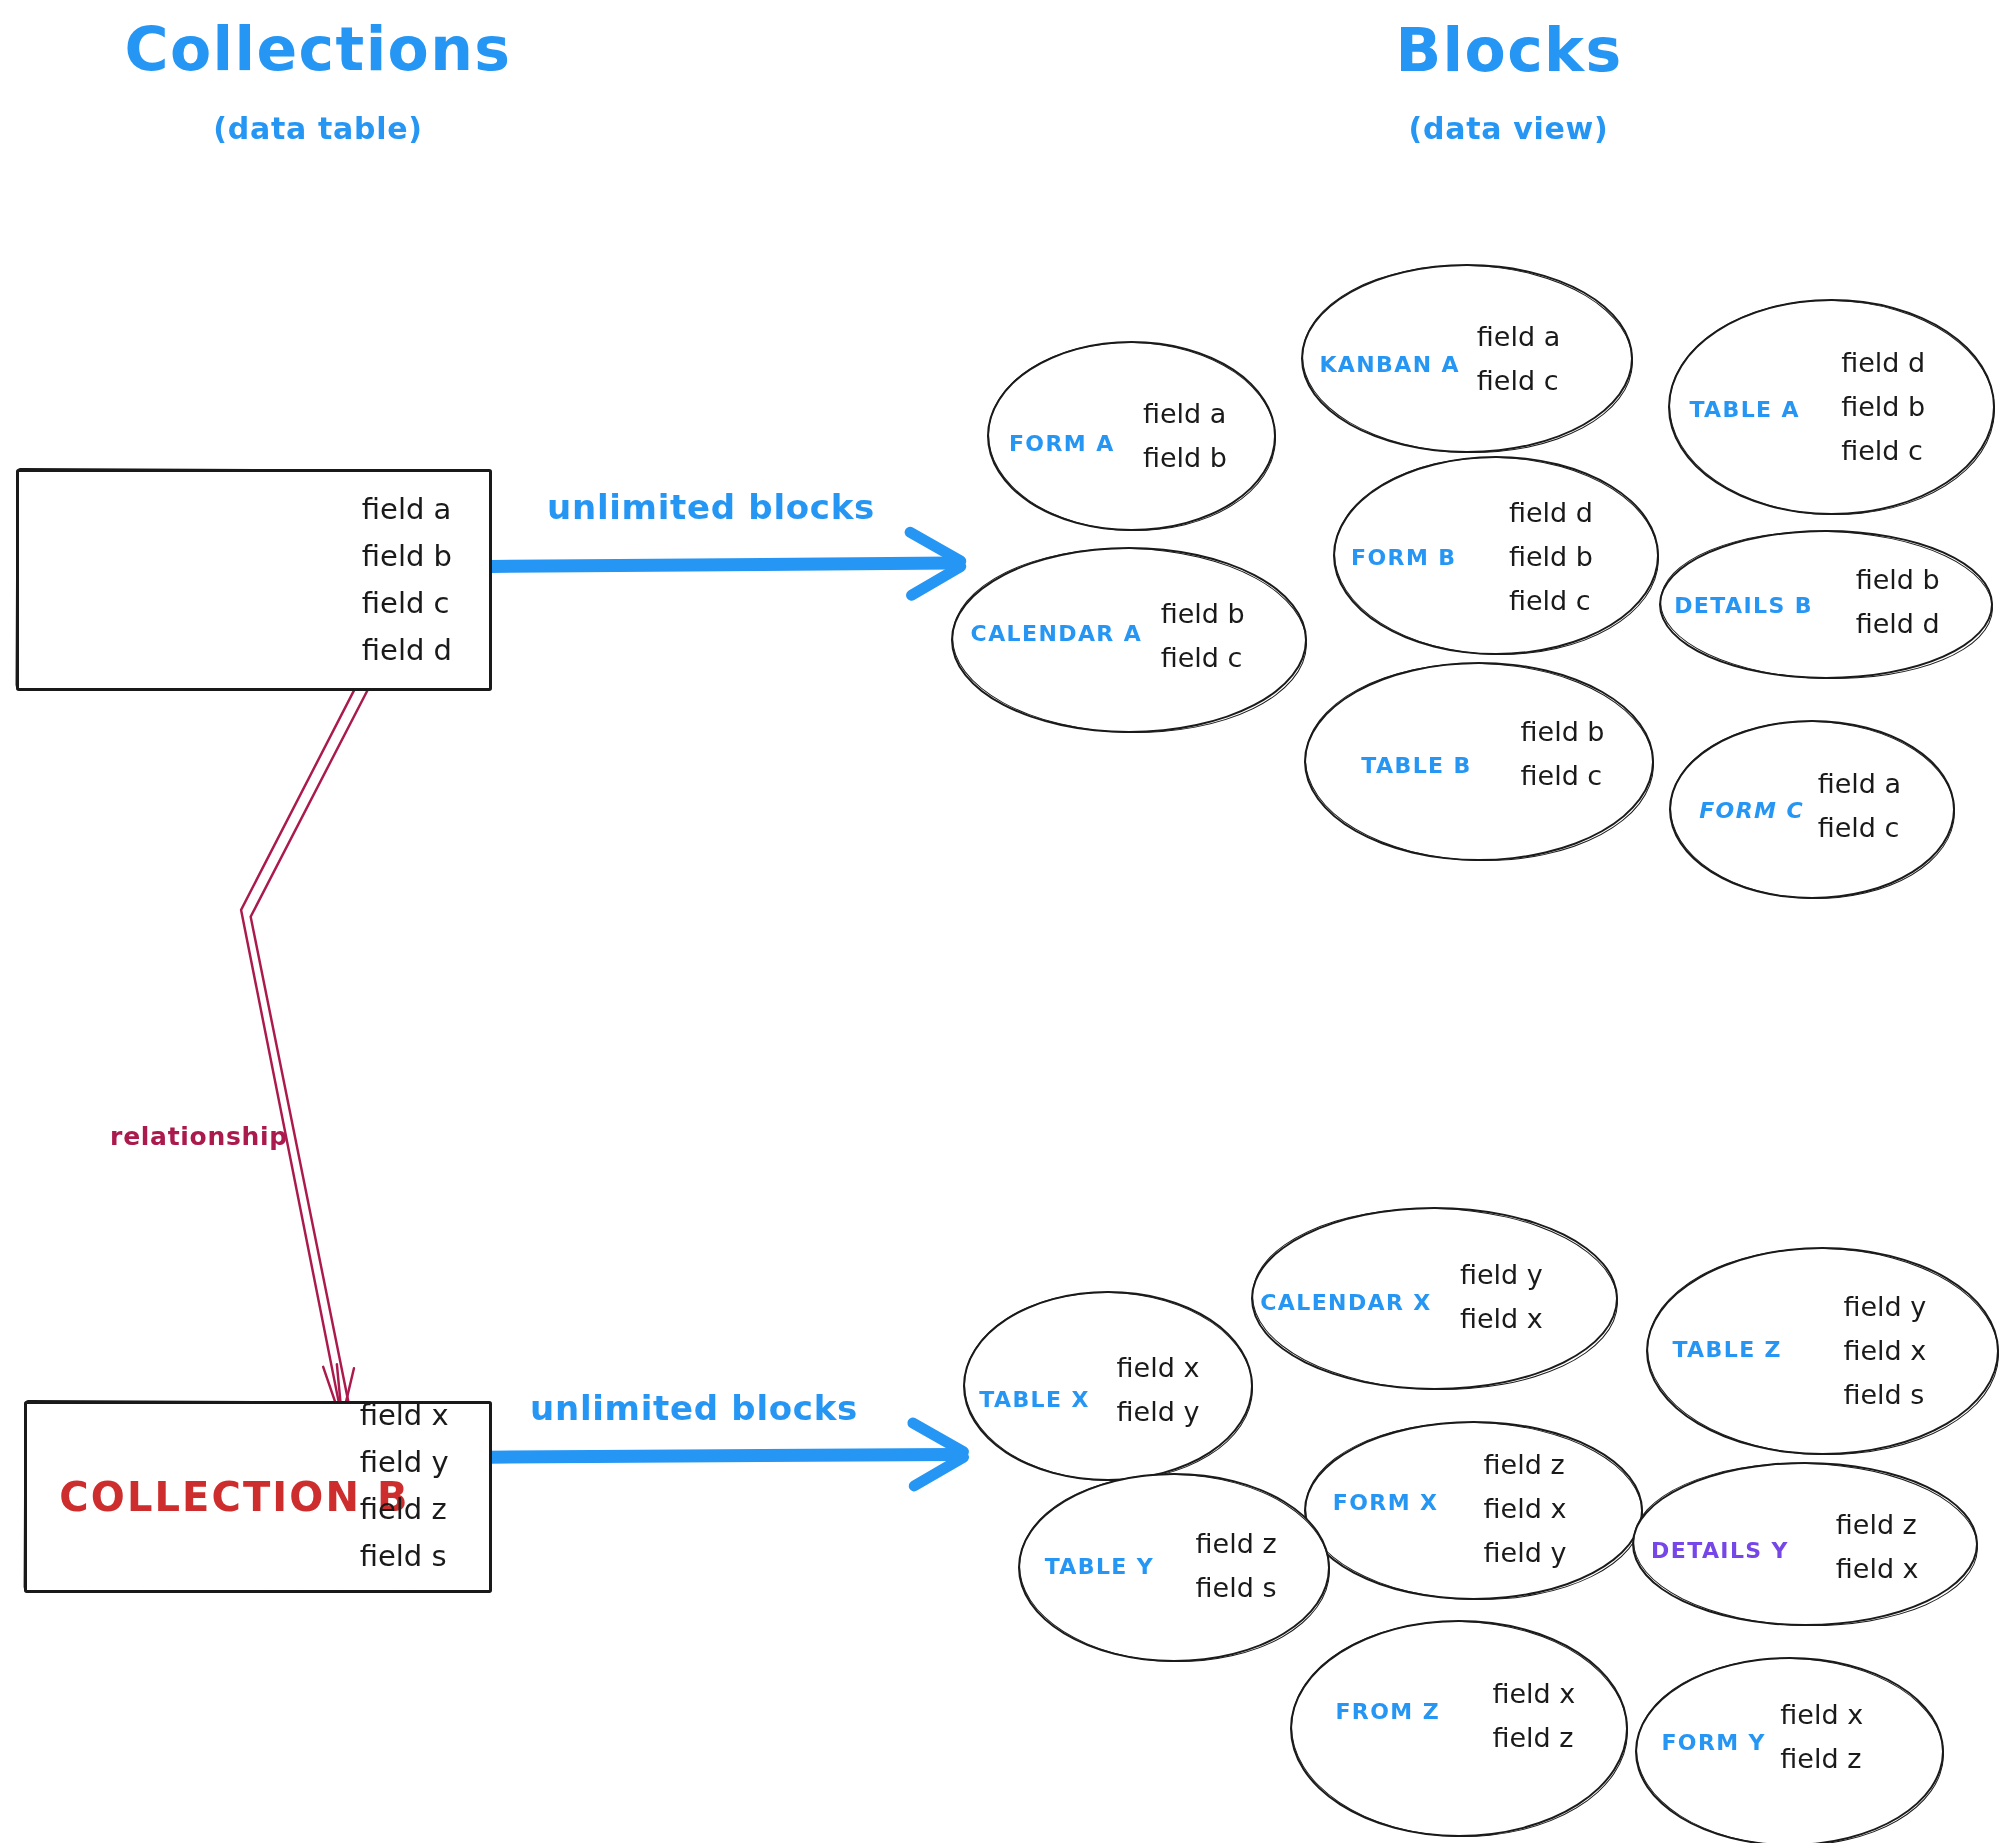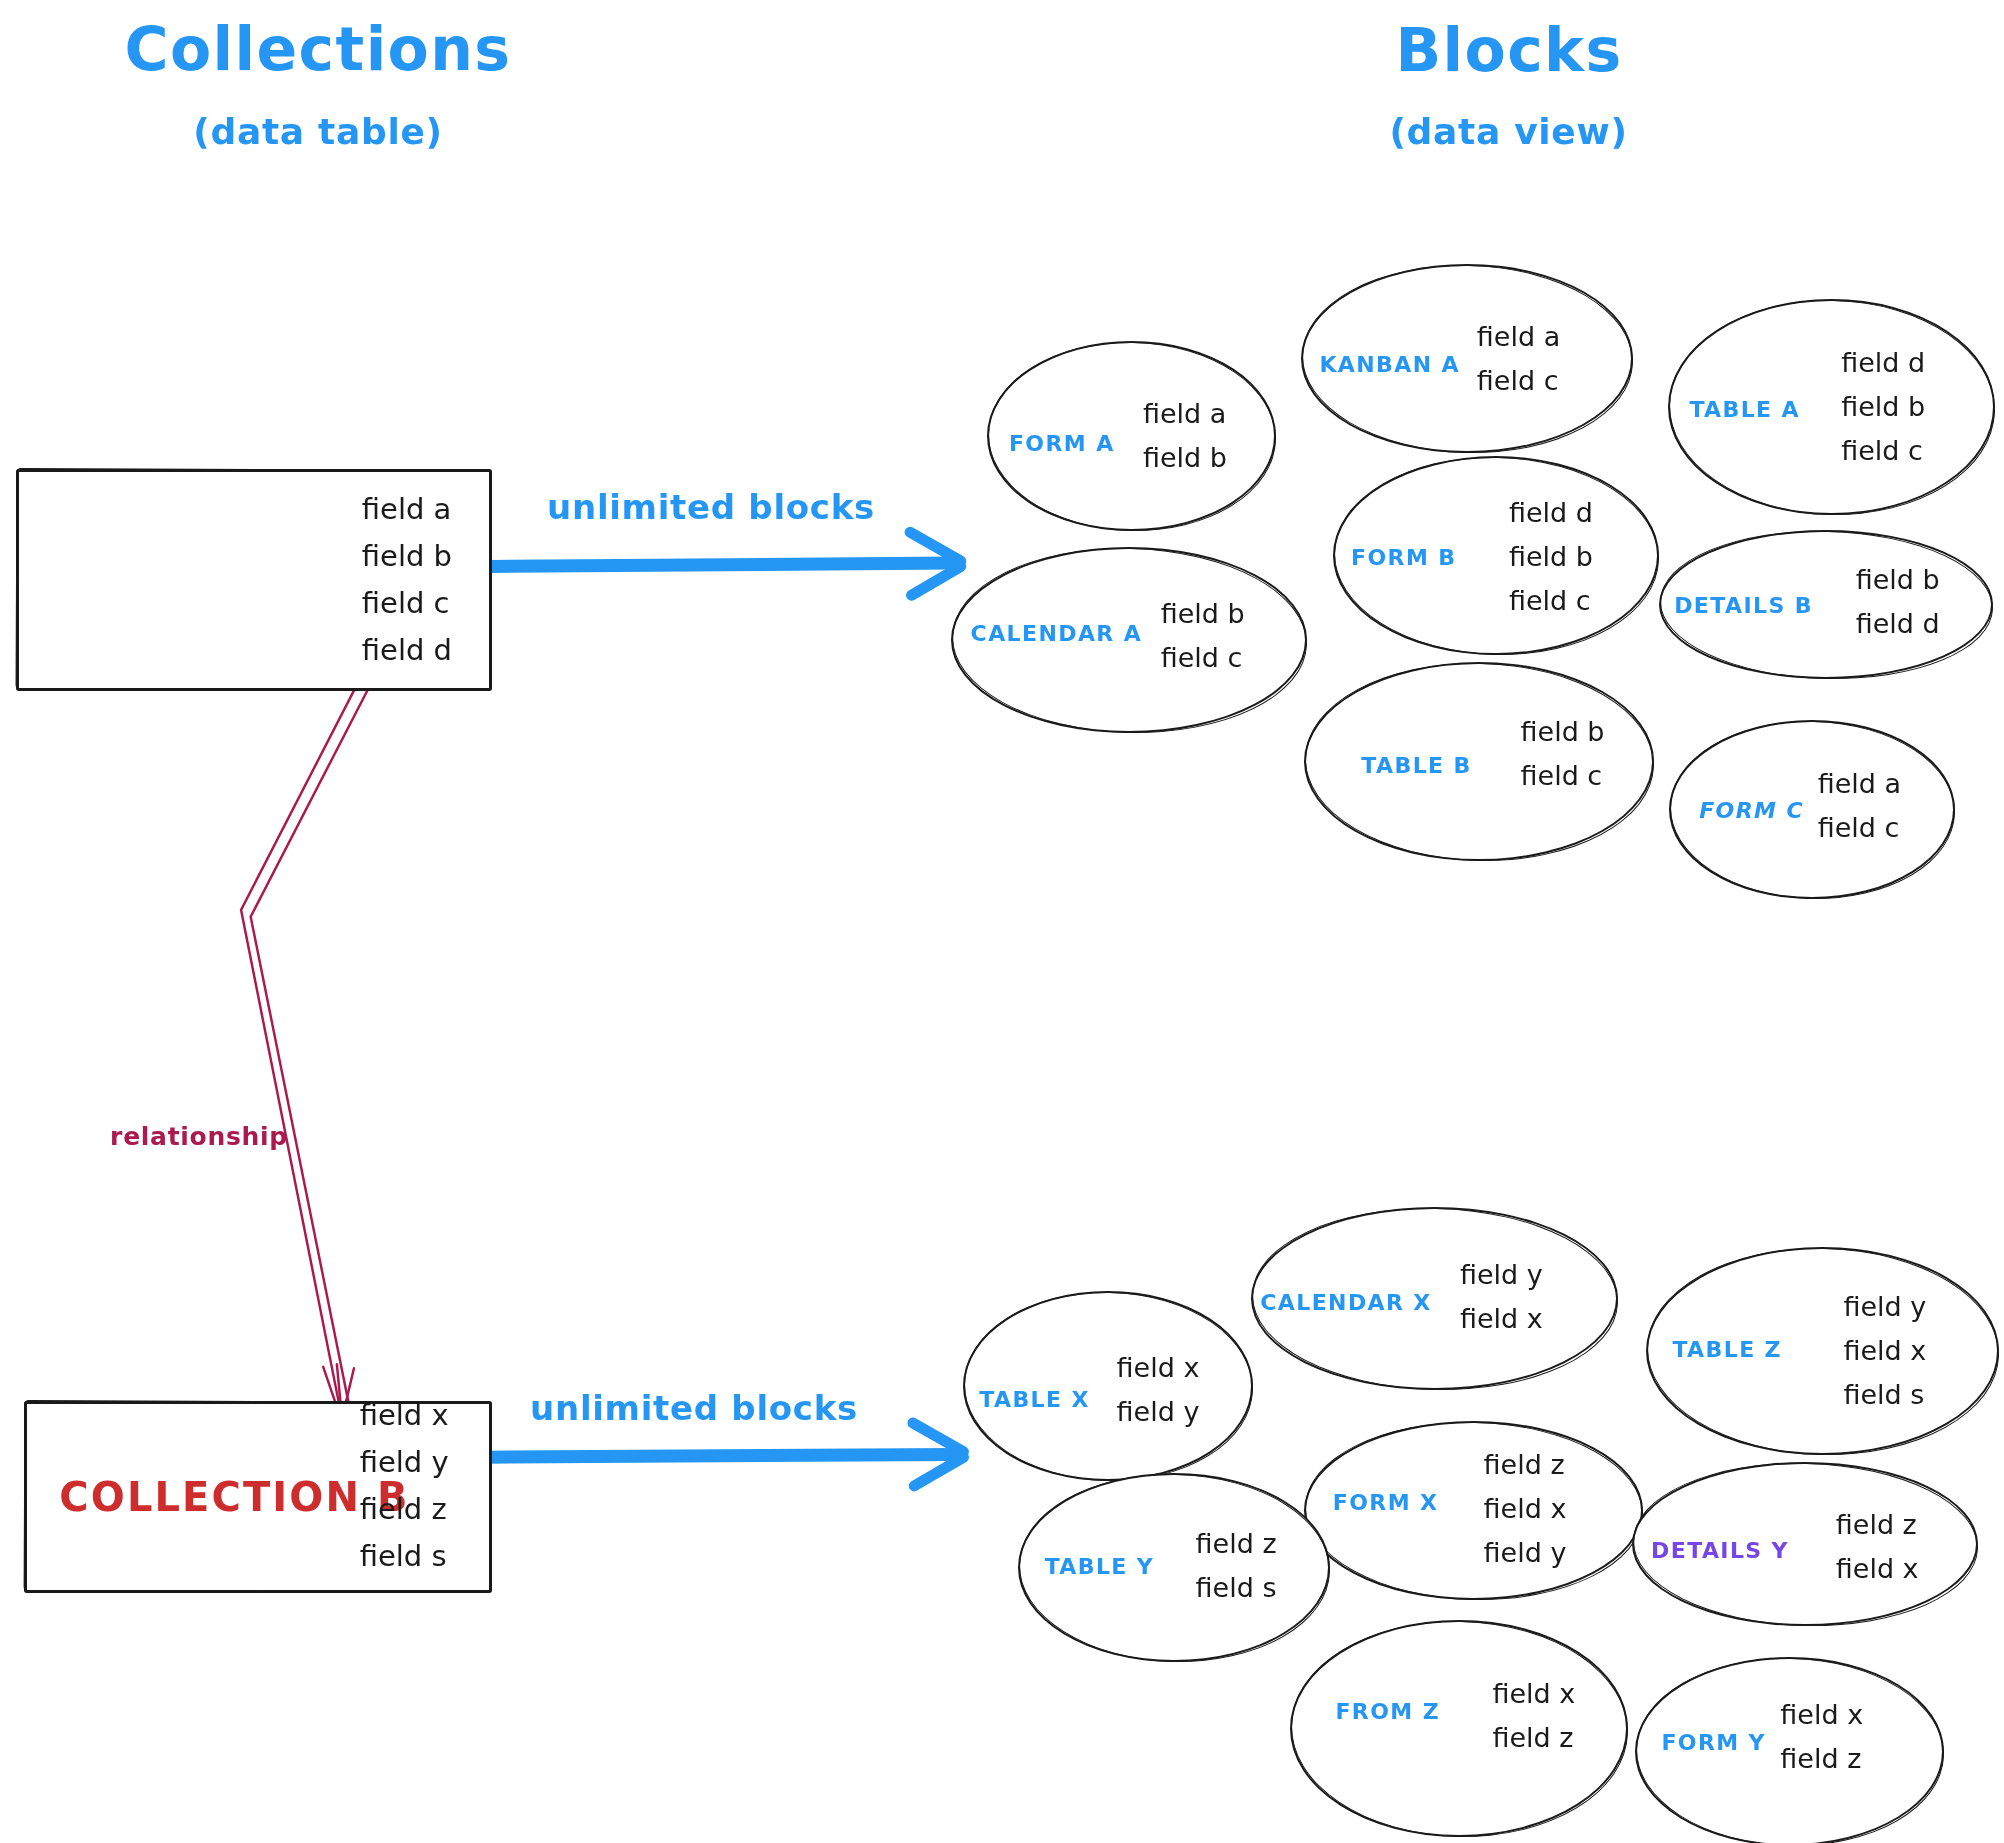--- a/index.html
+++ b/index.html
@@ -4,21 +4,21 @@
 <style>
   :root{
     --blue:#2596f3; --red:#ce2d2d; --crimson:#ab1a4d; --purple:#7646e8; --ink:#1a1a1a; --bg:#ffffff;
   }
   html,body{margin:0;padding:0;}
   body{background:var(--bg);font-family:"DejaVu Sans",sans-serif;}
   .canvas{position:relative;width:2005px;height:1843px;background:var(--bg);overflow:hidden;}
 
   .hdr-title{position:absolute;color:var(--blue);font-weight:700;text-align:center;white-space:nowrap;}
   .hdr-main{font-size:60px;letter-spacing:1.4px;}
-  .hdr-sub{font-size:36px;font-weight:600;letter-spacing:0.7px;}
+  .hdr-sub{font-size:30px;font-weight:600;letter-spacing:0.7px;}
 
   .box{position:absolute;border:3.4px solid var(--ink);border-radius:2.7px;background:#fff;}
   .box::before{content:"";position:absolute;inset:-2.7px;border:1.4px solid var(--ink);border-radius:4.1px;transform:rotate(.25deg);pointer-events:none;}
   .coll-name{position:absolute;top:50%;transform:translateY(-50%);color:var(--red);font-weight:700;font-size:40px;letter-spacing:2.1px;white-space:nowrap;}
   .coll-fields{position:absolute;transform:translateY(-50%);display:flex;flex-direction:column;}
   .coll-fields .field{font-size:29px;line-height:47px;}
   .field{color:var(--ink);font-weight:500;white-space:nowrap;}
 
   .ellipse{position:absolute;border:2.7px solid var(--ink);border-radius:50%;background:#fff;}
   .ellipse::before{content:"";position:absolute;inset:-1.4px;border:1.7px solid var(--ink);border-radius:50%;transform:rotate(1.4deg);pointer-events:none;}

